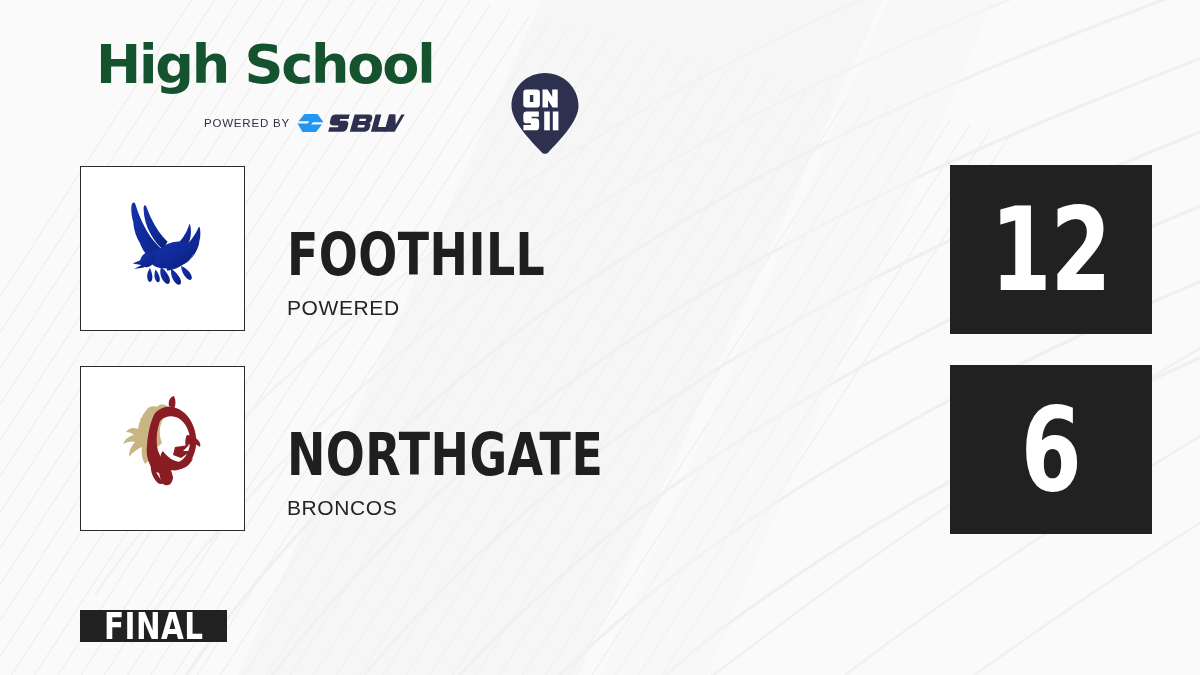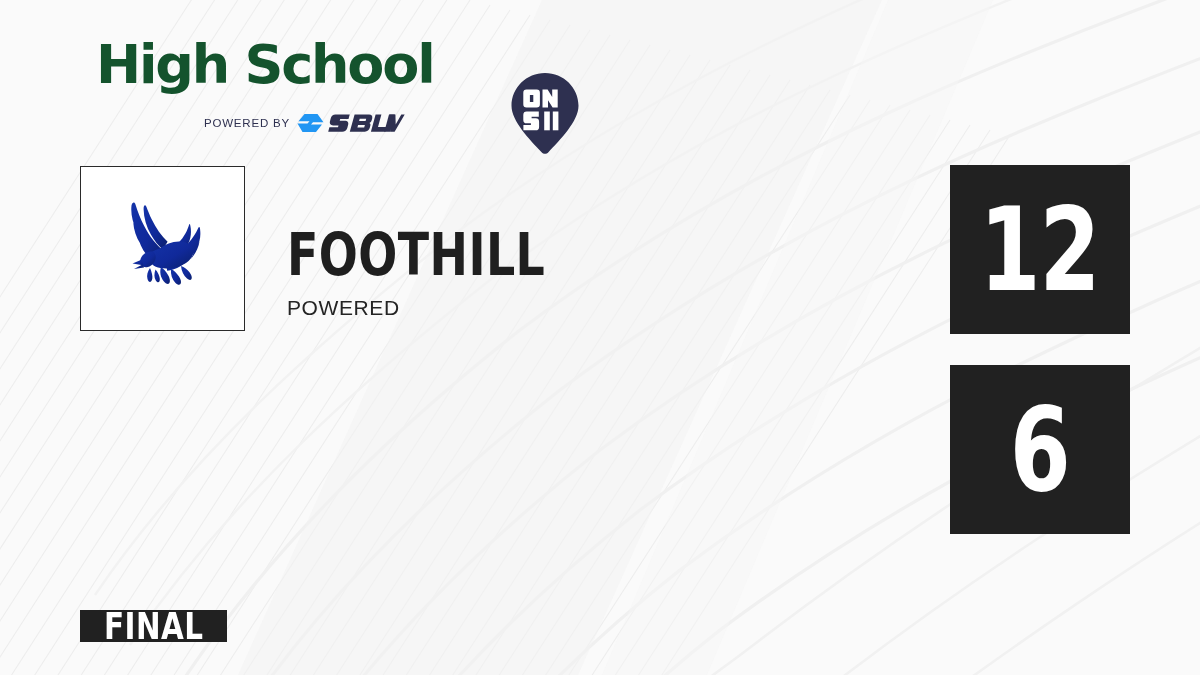--- a/index.html
+++ b/index.html
@@ -124,21 +124,21 @@
     font-size: 21px;
     letter-spacing: 0.6px;
     color: #242424;
     white-space: nowrap;
   }
 
   
   .score-box {
     position: absolute;
     left: 950px;
-    width: 180px;
+    width: 202px;
     height: 169px;
     background: #212121;
     display: flex;
     align-items: center;
     justify-content: center;
   }
   .score-box.box-1 { top: 165px; }
   .score-box.box-2 { top: 365px; }
   .score-value {
     font-family: "DejaVu Sans Condensed", "Liberation Sans Narrow", "Liberation Sans", sans-serif;
@@ -350,20 +350,49 @@
           <path d="M52.5 80.5 C51 84.5 51 88.5 52.8 91.5 C54 93.5 55.6 93.8 56.4 92.5 C57.3 91 56.8 88 55.4 85 C54.6 83.3 53.6 81.7 52.5 80.5 Z"></path>
         </g>
       </svg>
     </div>
     <div class="team-text">
       <div class="team-name">FOOTHILL</div>
       <div class="team-mascot">POWERED</div>
     </div>
   </div>
 
+  <div class="team-row row-2">
+    <div class="logo-tile">
+      <svg width="120" height="120" viewBox="0 0 120 120" aria-hidden="true">
+        <g>
+
+          <path d="M44 20 C39 26 36 33 35 40 C30 38 26 39 23 43 C26 43 29 44 31 46 C26 47 22 50 20 55 C24 53 28 52 32 53 C28 57 26 62 26 68 C30 63 34 60 39 58 C38 64 39 70 42 75 L52 66 C48 58 47 49 49 41 C51 33 55 26 61 21 C57 18 49 15 44 20 Z" fill="#c9b483"></path>
+          <path d="M55 17 C50 22 47 28 46 35 C44 31 41 29 37 29 C40 32 42 36 42 40 C40 42 39 45 39 48 C42 45 45 44 48 44 C47 50 48 56 51 61 L59 54 C56 47 56 39 59 32 C61 27 64 23 68 20 C64 16 59 14 55 17 Z" fill="#c9b483"></path>
+
+          <path d="M52 24 C58 18 66 16 73 19 C82 22 88 30 91 39 C94 48 94 57 91 65 C89 71 85 76 80 79 C76 81 72 82 68 81 L70 88 C70 92 68 95 65 96 C62 97 59 95 58 92 L56 84 C52 83 49 80 47 76 C44 70 43 63 44 56 C45 45 47 33 52 24 Z
+                   M57 32 C54 40 53 49 54 57 C55 64 58 70 63 73 C68 76 74 75 79 71 C84 67 87 60 87 52 C87 44 84 36 78 31 C72 26 63 26 57 32 Z" fill="#8a1c24"></path>
+
+          <path d="M66 17 C65 12 67 8 71 7 C73 11 73 16 71 20 C70 19 68 18 66 17 Z" fill="#8a1c24"></path>
+
+          <path d="M84 46 C88 46 92 48 95 51 C97 53 98 56 97 58 C95 56 92 55 89 55 C86 55 84 56 83 58 C82 55 82 49 84 46 Z" fill="#8a1c24"></path>
+
+          <path d="M60 62 C64 68 70 72 77 73 C82 74 87 72 90 69 C88 75 83 79 77 80 C70 81 63 78 59 72 C57 69 57 65 60 62 Z" fill="#8a1c24"></path>
+
+          <path d="M72 58 L86 56 L80 62 L88 62 L78 69 L70 66 Z" fill="#8a1c24"></path>
+
+          <path d="M50 74 C52 82 56 89 61 94 C58 96 55 95 53 92 C49 87 47 80 48 74 Z" fill="#8a1c24"></path>
+          <path d="M60 80 C61 86 64 91 68 95 C65 96 62 95 60 92 C57 88 57 83 60 80 Z" fill="#8a1c24"></path>
+        </g>
+      </svg>
+    </div>
+    <div class="team-text">
+      <div class="team-name">NORTHGATE</div>
+      <div class="team-mascot">BRONCOS</div>
+    </div>
+  </div>
 
   <div class="score-box box-1">
     <span class="score-value">12</span>
   </div>
   <div class="score-box box-2">
     <span class="score-value">6</span>
   </div>
 
   <div class="status-bar">
     <div class="status-final">

